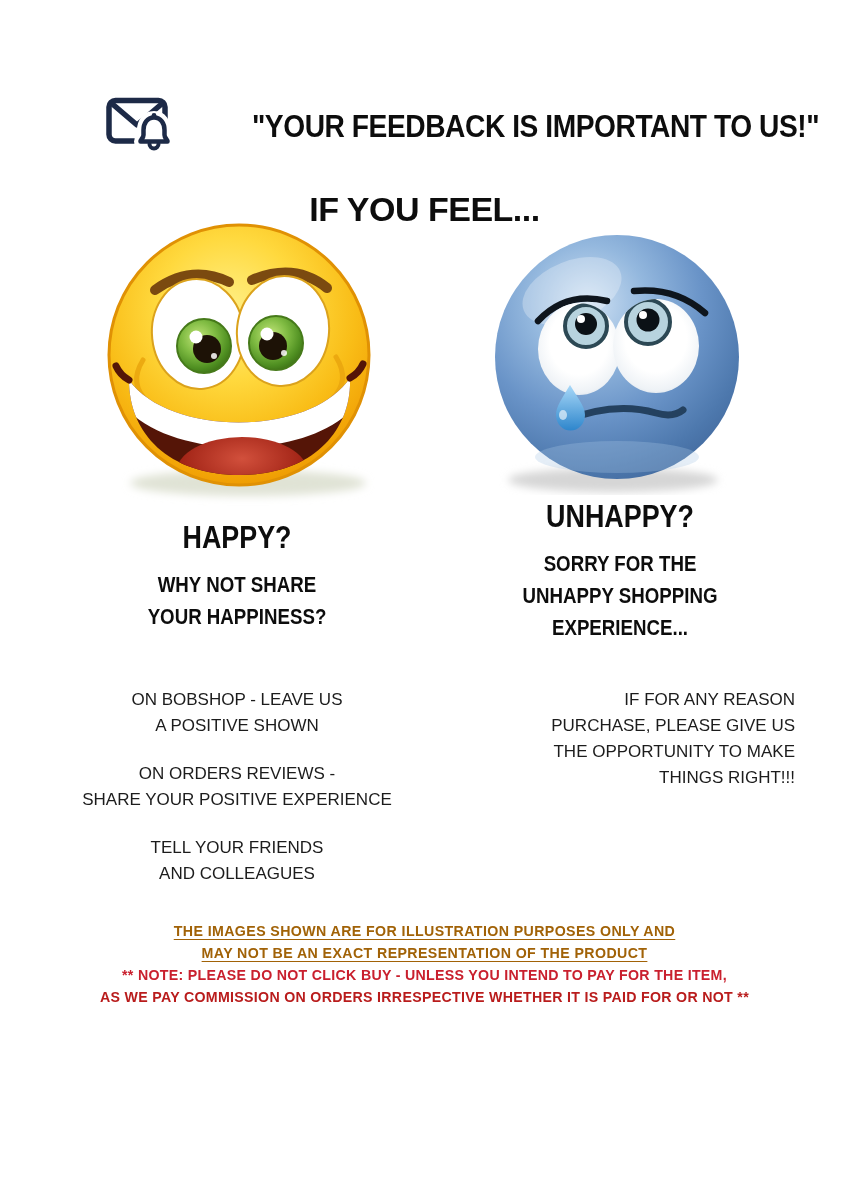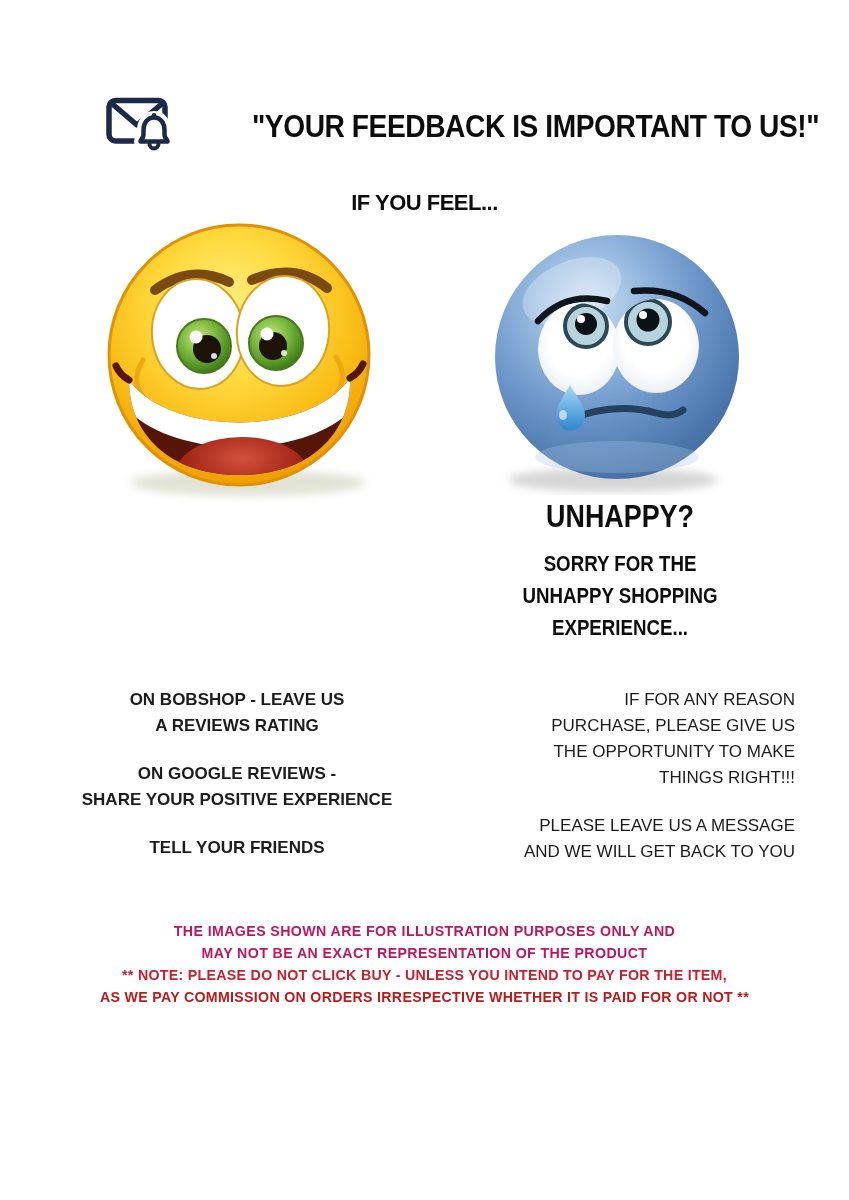--- a/index.html
+++ b/index.html
@@ -3,40 +3,40 @@
 <meta charset="utf-8">
 <style>
   html,body{margin:0;padding:0;background:#888;}
   .page{position:relative;width:849px;height:1200px;background:#ffffff;margin:0 auto;
         font-family:"Liberation Sans", sans-serif;color:#111;overflow:hidden;}
   .mail-icon{position:absolute;left:104px;top:94px;width:66px;height:62px;}
   .title{position:absolute;left:218px;top:108px;width:566px;text-align:center;
          font-size:32px;font-weight:bold;white-space:nowrap;letter-spacing:-0.5px;
          transform:scaleX(0.88);transform-origin:center;color:#0d0d0d;}
   .subtitle{position:absolute;left:0;top:190px;width:849px;text-align:center;
-            font-size:22px;font-weight:bold;letter-spacing:-0.5px;color:#0d0d0d;}
+            font-size:34px;font-weight:bold;letter-spacing:-0.5px;color:#0d0d0d;}
   .emoji{position:absolute;}
   .emoji.happy{left:98px;top:222px;width:284px;height:284px;}
   .emoji.sad{left:486px;top:233px;width:262px;height:262px;}
   .col{position:absolute;width:350px;text-align:center;}
   .col.left{left:62px;top:517px;}
   .col.right{left:445px;top:496px;}
   .heading{font-size:32px;font-weight:bold;line-height:40px;white-space:nowrap;
            transform:scaleX(0.84);transform-origin:center;color:#0d0d0d;}
   .subhead{margin-top:12px;}
   .subline{font-size:22px;font-weight:bold;line-height:32px;white-space:nowrap;
            transform:scaleX(0.85);transform-origin:center;color:#0d0d0d;}
   .bodyblock{position:absolute;width:350px;top:687px;text-align:center;}
-  .bodyblock.left{left:62px;font-weight:bold;}
+  .bodyblock.left{left:62px;}
   .bodyblock.right{left:445px;text-align:right;}
   .para{margin:0 0 22px 0;}
   .bline{font-size:17px;line-height:26px;color:#1c1c1c;white-space:nowrap;}
   .footer-disclaimer{position:absolute;left:0;top:920px;width:849px;text-align:center;}
   .fd-line{font-size:14.2px;font-weight:bold;line-height:22px;letter-spacing:0.4px;
-           text-underline-offset:3px;color:#be185d;white-space:nowrap;}
+           text-decoration:underline;text-underline-offset:3px;color:#a16207;white-space:nowrap;}
   .footer-note{position:absolute;left:0;top:964px;width:849px;text-align:center;}
   .fn-line{font-size:14.2px;font-weight:bold;line-height:22px;letter-spacing:0.3px;white-space:nowrap;}
 </style>
 </head>
 <body>
 
 <div class="page">
 
   <svg class="mail-icon" viewBox="0 0 66 62" aria-hidden="true">
     <g fill="none" stroke="#1d2a47" stroke-width="5.5" stroke-linecap="round" stroke-linejoin="round">
@@ -153,53 +153,57 @@
     <g clip-path="url(#eyeR)">
       <circle cx="162" cy="89" r="22" fill="#b7d3de" stroke="#2c4854" stroke-width="4"></circle>
       <circle cx="162" cy="87" r="11.5" fill="#0b1116"></circle>
       <circle cx="157" cy="82" r="4" fill="#ffffff"></circle>
     </g>
     <path d="M78 188 Q 128 168 170 180 Q 187 185 197 177" stroke="#24415f" stroke-width="7" fill="none" stroke-linecap="round"></path>
     <path d="M84 152 C 77 164, 70 173, 70 182 a14.5 15.5 0 0 0 29 0 c0 -9 -8 -18 -15 -30 z" fill="url(#gTear)"></path>
     <ellipse cx="77" cy="182" rx="4" ry="5" fill="#ffffff" opacity=".6"></ellipse>
   </svg>
 
+  <div class="col left">
+    <div class="heading">HAPPY?</div>
+    <div class="subhead">
+      <div class="subline">WHY NOT SHARE</div>
+      <div class="subline">YOUR HAPPINESS?</div>
+    </div>
+  </div>
   <div class="bodyblock left">
     <div class="para">
       <div class="bline">ON BOBSHOP - LEAVE US</div>
-      <div class="bline">A REVIEWS RATING</div>
-    </div>
-    <div class="para">
-      <div class="bline">ON GOOGLE REVIEWS -</div>
+      <div class="bline">A POSITIVE SHOWN</div>
+    </div>
+    <div class="para">
+      <div class="bline">ON ORDERS REVIEWS -</div>
       <div class="bline">SHARE YOUR POSITIVE EXPERIENCE</div>
     </div>
     <div class="para">
       <div class="bline">TELL YOUR FRIENDS</div>
+      <div class="bline">AND COLLEAGUES</div>
     </div>
   </div>
 
   <div class="col right">
     <div class="heading">UNHAPPY?</div>
     <div class="subhead">
       <div class="subline">SORRY FOR THE</div>
       <div class="subline">UNHAPPY SHOPPING</div>
       <div class="subline">EXPERIENCE...</div>
     </div>
   </div>
   <div class="bodyblock right">
     <div class="para">
       <div class="bline">IF FOR ANY REASON</div>
       <div class="bline">PURCHASE, PLEASE GIVE US</div>
       <div class="bline">THE OPPORTUNITY TO MAKE</div>
       <div class="bline">THINGS RIGHT!!!</div>
     </div>
-    <div class="para">
-      <div class="bline">PLEASE LEAVE US A MESSAGE</div>
-      <div class="bline">AND WE WILL GET BACK TO YOU</div>
-    </div>
   </div>
 
   <div class="footer-disclaimer">
     <div class="fd-line">THE IMAGES SHOWN ARE FOR ILLUSTRATION PURPOSES ONLY AND</div>
     <div class="fd-line">MAY NOT BE AN EXACT REPRESENTATION OF THE PRODUCT</div>
   </div>
   <div class="footer-note">
     <div class="fn-line" style="color: rgb(201, 32, 46);">** NOTE: PLEASE DO NOT CLICK BUY - UNLESS YOU INTEND TO PAY FOR THE ITEM,</div>
     <div class="fn-line" style="color: #b91c1c;">AS WE PAY COMMISSION ON ORDERS IRRESPECTIVE WHETHER IT IS PAID FOR OR NOT **</div>
   </div>

